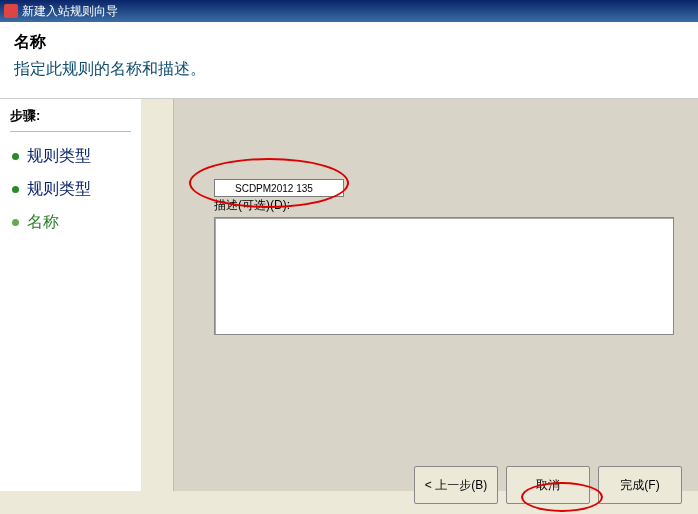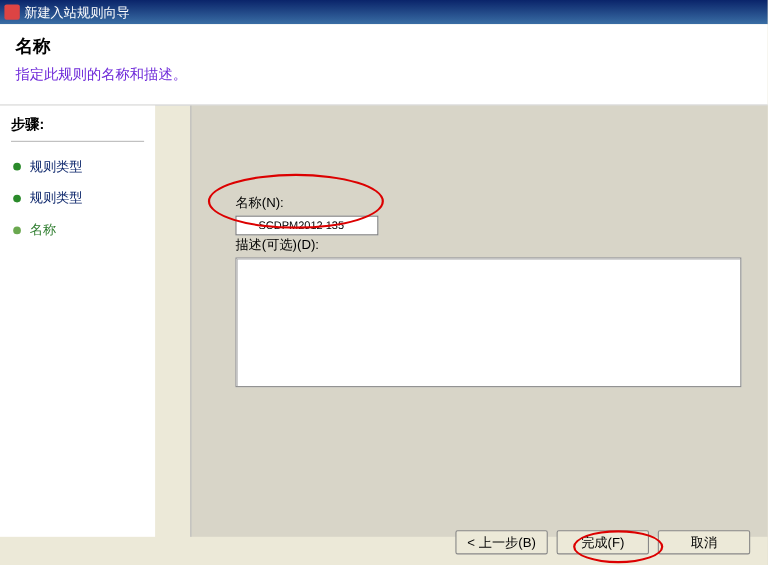--- a/index.html
+++ b/index.html
@@ -32,22 +32,22 @@
       padding: 10px 14px 18px 14px;
       border-bottom: 1px solid #ccc;
     }
     .header-title {
       font-size: 16px;
       font-weight: bold;
       color: #000;
       margin-bottom: 6px;
     }
     .header-sub {
-      font-size: 13px;
-      color: #6d28d9;
+      font-size: 16px;
+      color: #0c4a6e;
     }
     .body-area {
       display: flex;
       height: 392px;
       gap: 32px;
     }
     .sidebar {
       width: 174px;
       background: #fff;
       padding: 8px 10px;
@@ -62,21 +62,21 @@
       border: none;
       border-top: 1px solid #bbb;
       margin-bottom: 8px;
     }
     .step-item {
       display: flex;
       align-items: center;
       padding: 6px 2px;
       cursor: pointer;
       color: #0a246a;
-      font-size: 12px;
+      font-size: 16px;
     }
     .step-item.current { color: #2a7a2a; font-weight: normal; }
     .bullet {
       width: 7px; height: 7px;
       border-radius: 50%;
       margin-right: 8px;
       flex-shrink: 0;
     }
     .bullet.done { background: #2a8a2a; }
     .bullet.current { background: #6aa84f; }
@@ -114,21 +114,21 @@
     }
     .button-row {
       position: absolute;
       bottom: 10px;
       right: 16px;
       display: flex;
       gap: 8px;
     }
     .wiz-btn {
       width: 84px;
-      height: 22px;
+      height: 38px;
       font-size: 12px;
       background: #ece9d8;
       border: 1px solid #888;
       border-radius: 2px;
       cursor: pointer;
       font-family: inherit;
     }
     .highlight-ellipse {
       position: absolute;
       border: 2px solid #dc0000;
@@ -165,31 +165,30 @@
       <span>规则类型</span>
     </div>
     <div class="step-item current">
       <span class="bullet current"></span>
       <span>名称</span>
     </div>
   </div>
 
   <div class="main-panel">
     <div>
-      <div class="field-label">名称(N):</div>
       <input type="text" class="name-input" value="SCDPM2012 135" style="">
     </div>
 
     <div class="desc-group">
       <div class="field-label">描述(可选)(D):</div>
       <textarea class="desc-box" style=""></textarea>
     </div>
   </div>
 </div>
 
 <div class="button-row">
   <button class="wiz-btn">&lt; 上一步(B)</button>
+  <button class="wiz-btn">取消</button>
   <button class="wiz-btn">完成(F)</button>
-  <button class="wiz-btn">取消</button>
 </div>
 
 <div class="highlight-ellipse hl1"></div>
 <div class="highlight-ellipse hl2"></div>
 
 </body></html>

